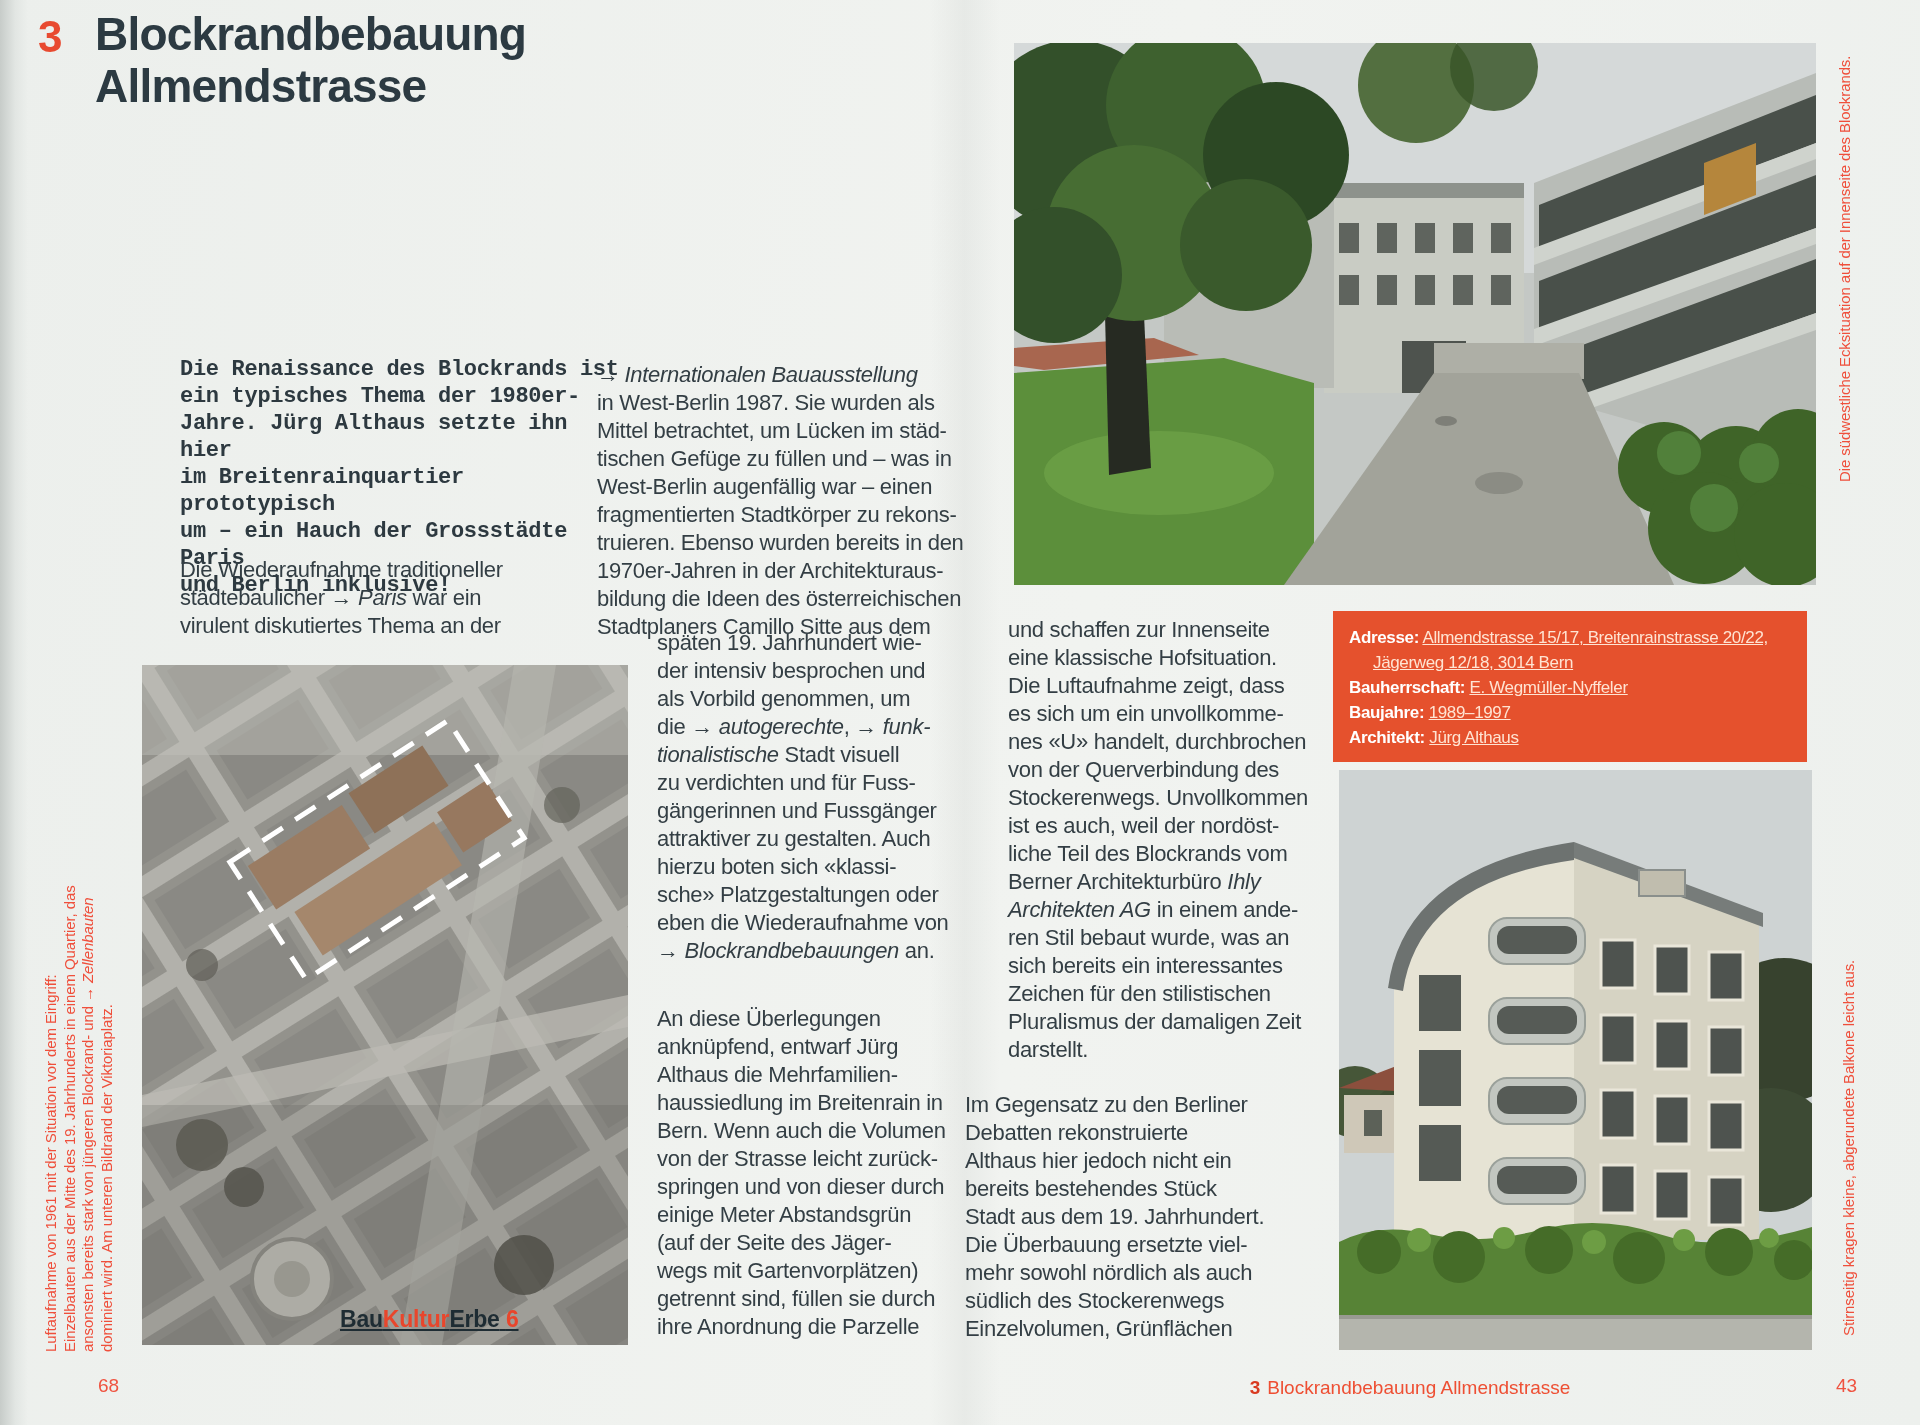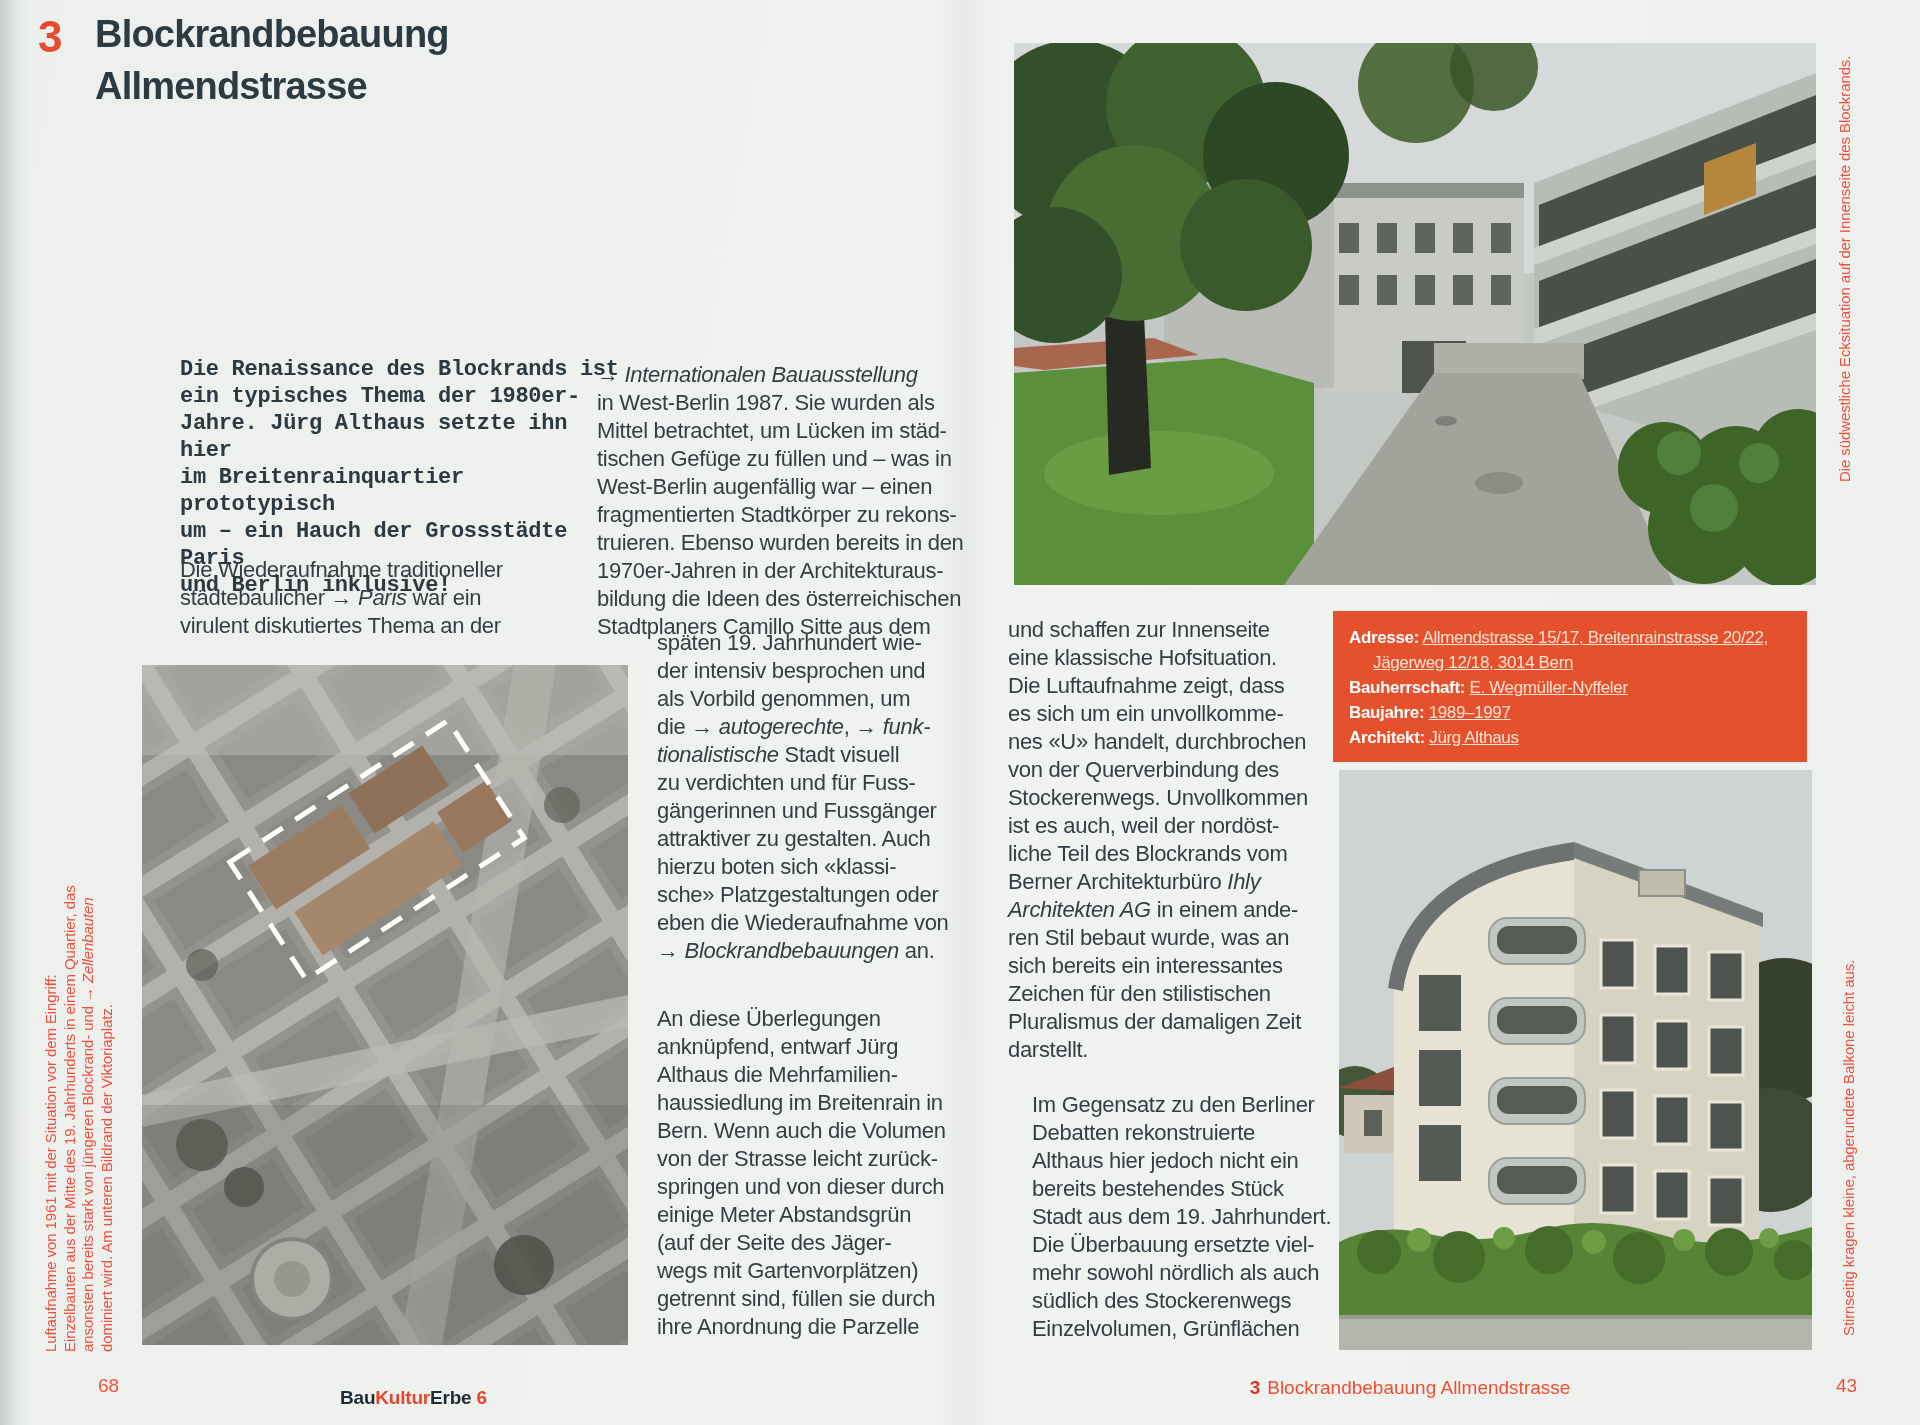--- a/index.html
+++ b/index.html
@@ -6,35 +6,35 @@
   .spread{
     position:relative;width:1920px;height:1425px;overflow:hidden;
     background:linear-gradient(100deg,#ecefec 0%,#f1f3f0 55%,#edf0ed 100%);
     font-family:"Liberation Sans",sans-serif;
   }
   .edge-left{position:absolute;left:0;top:0;width:28px;height:100%;
     background:linear-gradient(to right,#c7ccc9,#e2e6e3 55%,rgba(238,241,238,0));}
   .fold{position:absolute;left:930px;top:0;width:70px;height:100%;
     background:linear-gradient(to right,rgba(80,92,88,0) 0%,rgba(80,92,88,0.06) 50%,rgba(80,92,88,0) 100%);}
   .chapter-num{position:absolute;left:38px;top:12px;font-size:44px;font-weight:bold;color:#e84a30;}
-  .title{position:absolute;left:95px;top:8px;font-size:38px;line-height:52px;font-weight:bold;
+  .title{position:absolute;left:95px;top:8px;font-size:46px;line-height:52px;font-weight:bold;
     color:#2c3a42;letter-spacing:-0.8px;white-space:pre-line;}
   .para{position:absolute;white-space:pre-line;color:#333e44;font-size:22px;line-height:28px;letter-spacing:-0.3px;}
   .intro{font-weight:bold;font-size:22px;line-height:27px;color:#2d3940;}
   em{font-style:italic;}
   .photo{position:absolute;display:block;box-shadow:0 0 0 1px rgba(60,70,66,0.08) inset;}
   .vcap{position:absolute;transform-origin:0 0;transform:rotate(-90deg);
     color:#ef4f3b;font-size:15px;line-height:18.5px;white-space:pre-line;letter-spacing:-0.1px;}
   .infobox{position:absolute;left:1333px;top:611px;width:474px;min-height:144px;box-sizing:border-box;
     background:#e5512d;padding:14px 16px 12px 16px;font-size:17px;line-height:25px;letter-spacing:-0.35px;}
   .ib-row{padding-left:24px;text-indent:-24px;}
   .ib-label{font-weight:bold;color:#ffffff;}
   .ib-val{color:#ffe4d3;text-decoration:underline;}
   .footer-num{position:absolute;top:1375px;font-size:19px;color:#ef5340;}
-  .logo{position:absolute;left:340px;top:1387px;font-size:19px;font-weight:bold;letter-spacing:-0.2px;color:#1e2c33;}
+  .logo{position:absolute;left:340px;top:1306px;font-size:23px;font-weight:bold;letter-spacing:-0.2px;color:#1e2c33;text-decoration:underline;}
   .logo .red{color:#e8462c;}
   .rfooter{position:absolute;left:1180px;top:1377px;width:460px;text-align:center;font-size:19px;color:#ee4f33;}
   .rfooter .num{font-weight:bold;color:#d93a20;margin-right:7px;}
 </style>
 </head>
 <body>
 
 <div class="spread">
 
   <div class="edge-left"></div>
@@ -232,21 +232,21 @@
 Stockerenwegs. Unvollkommen
 ist es auch, weil der nordöst-
 liche Teil des Blockrands vom
 Berner Architekturbüro <em>Ihly</em>
 <em>Architekten AG</em> in einem ande-
 ren Stil bebaut wurde, was an
 sich bereits ein interessantes
 Zeichen für den stilistischen
 Pluralismus der damaligen Zeit
 darstellt.</div>
-  <div class="para" style="left:1032px;top:1091px;width:330px;">Im Gegensatz zu den Berliner
+  <div class="para" style="left:965px;top:1091px;width:330px;">Im Gegensatz zu den Berliner
 Debatten rekonstruierte
 Althaus hier jedoch nicht ein
 bereits bestehendes Stück
 Stadt aus dem 19. Jahrhundert.
 Die Überbauung ersetzte viel-
 mehr sowohl nördlich als auch
 südlich des Stockerenwegs
 Einzelvolumen, Grünflächen</div>
 
   <svg class="photo" style="left:1339px;top:770px;" width="473" height="580" viewBox="0 0 473 580" role="img">

